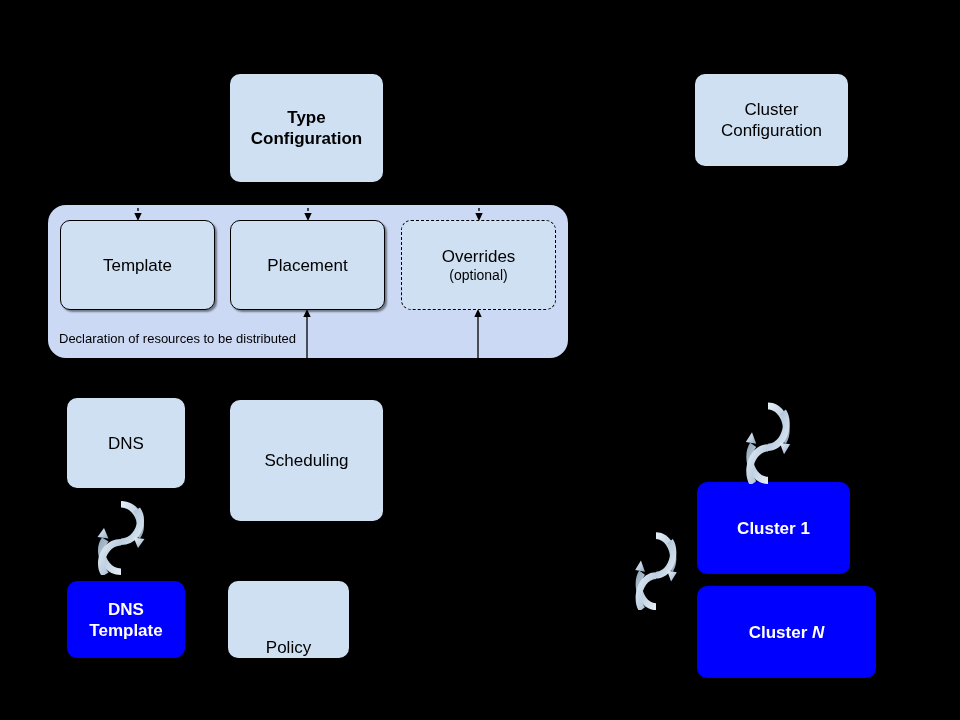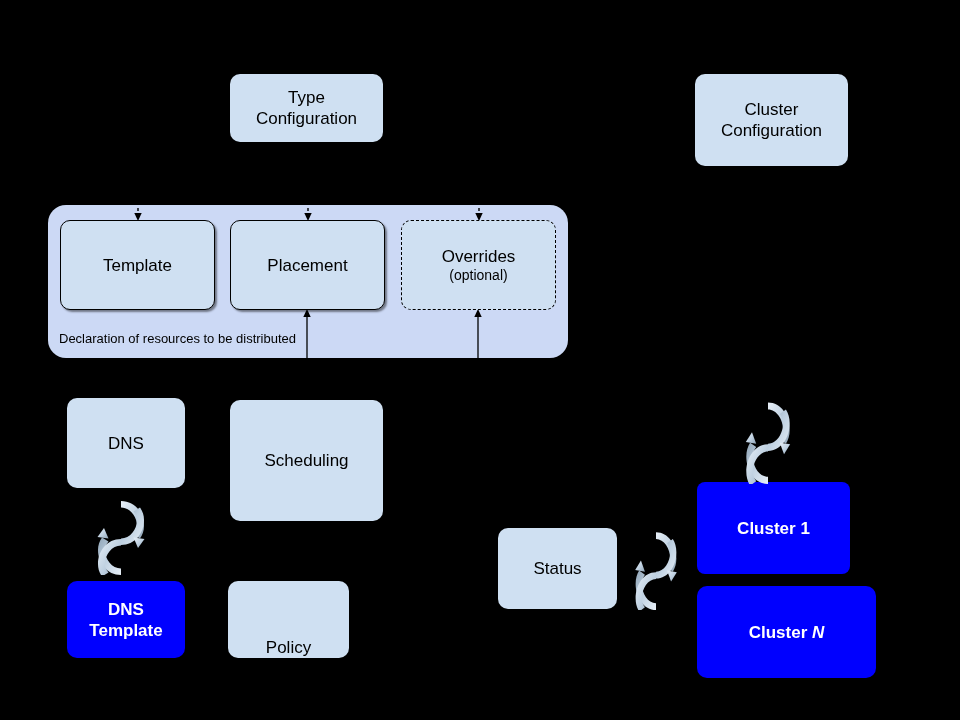--- a/index.html
+++ b/index.html
@@ -126,21 +126,21 @@
     </svg>
   </div>
 
   <div class="conn" style="left:471px; top:308px; width:14px; height:52px;">
     <svg width="14" height="52" viewBox="0 0 14 52">
       <line x1="7" y1="52" x2="7" y2="8" stroke="#000000" stroke-width="1.3"></line>
       <polygon points="7,1 3.3,9 10.7,9" fill="#000000"></polygon>
     </svg>
   </div>
 
-  <div class="node" style="left:230px; top:74px; width:153px; height:68px;">
+  <div class="node" style="left:230px; top:74px; width:153px; height:108px;font-weight:bold;">
     <span>Type</span>
     <span class="line2">Configuration</span>
   </div>
 
   <div class="node" style="left:695px; top:74px; width:153px; height:92px;">
     <span>Cluster</span>
     <span class="line2">Configuration</span>
   </div>
 
   <div class="node bordered" style="left:60px; top:220px; width:155px; height:90px;">
@@ -192,23 +192,20 @@
   </div>
 
   <div class="node" style="left:230px; top:400px; width:153px; height:121px;">
     <span>Scheduling</span>
   </div>
 
   <div class="node" style="left:228px; top:581px; width:121px; height:77px;justify-content:flex-end;">
     <span>Policy</span>
   </div>
 
-  <div class="node" style="left:498px; top:528px; width:119px; height:81px;">
-    <span>Status</span>
-  </div>
 
   <div class="sync-icon" style="left:625px; top:528px; width:62px; height:82px;">
     <svg width="62" height="82" viewBox="0 0 70 78" preserveAspectRatio="none">
       <defs>
         <linearGradient id="syncGrad2" x1="0" y1="0" x2="1" y2="1">
           <stop offset="0%" stop-color="#e8f0f8"></stop>
           <stop offset="55%" stop-color="#bdcfe0"></stop>
           <stop offset="100%" stop-color="#8fa3b5"></stop>
         </linearGradient>
       </defs>
@@ -241,21 +238,21 @@
         <polygon points="22.5,41.5 11.5,40 18,31"></polygon>
       </g>
       <g fill="url(#syncGrad3)" stroke="none" transform="translate(0,38)">
         <path d="M35,4 C49,4 58,16 58,29 C58,34 56.5,38 54,41.5 L47.5,37.5 C49.8,34.7 51,32 51,29 C51,19.5 44,10.5 35,10.5 Z" transform="rotate(180 35 22)"></path>
         <path d="M35,4 C21,4 12,16 12,29 C12,34 13.5,38 16,41.5 L22.5,37.5 C20.2,34.7 19,32 19,29 C19,19.5 26,10.5 35,10.5 Z"></path>
         <polygon points="47.5,2.5 58.5,4 52,13"></polygon>
       </g>
     </svg>
   </div>
 
-  <div class="node blue" style="left:697px; top:482px; width:153px; height:92px;border-radius:8px;">
+  <div class="node blue" style="left:697px; top:482px; width:153px; height:92px;">
     <span><span>Cluster </span><span>1</span></span>
   </div>
 
   <div class="node blue" style="left:697px; top:586px; width:179px; height:92px;">
     <span><span>Cluster </span><span class="ital">N</span></span>
   </div>
 
 </div>
 
 </body></html>

